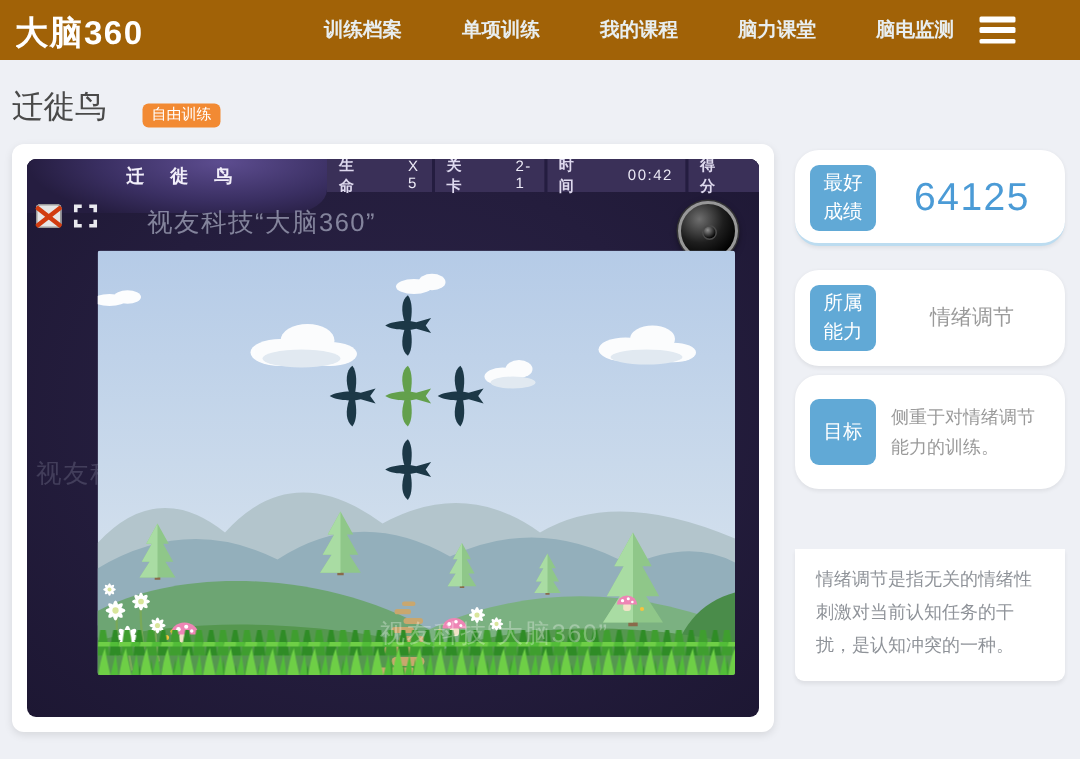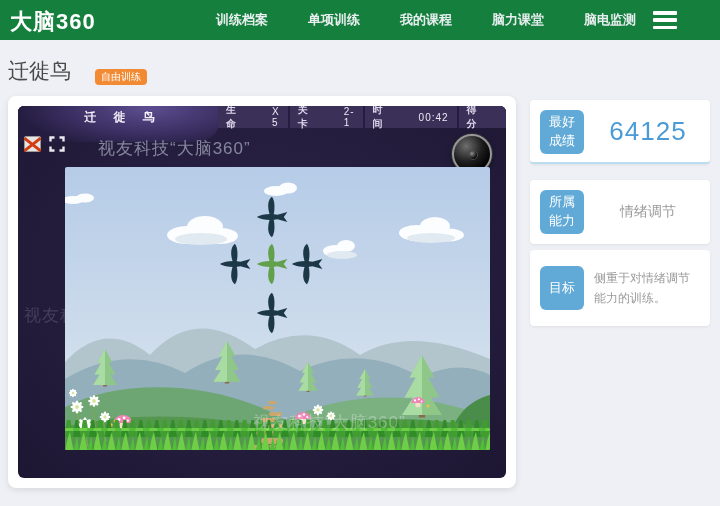--- a/index.html
+++ b/index.html
@@ -1,21 +1,21 @@
 <!DOCTYPE html>
 <html><head>
 <meta charset="utf-8">
 <style>
   * { margin:0; padding:0; box-sizing:border-box; }
   html,body { background:#eef0f5; }
   .stage { position:relative; width:720px; height:506px; background:#eef0f5;
            font-family:"Liberation Sans","DejaVu Sans",sans-serif; overflow:hidden; }
 
   
-  .topbar { position:absolute; left:0; top:0; width:720px; height:40px; background:#15803d; }
+  .topbar { position:absolute; left:0; top:0; width:720px; height:40px; background:#a16207; }
   .logo { position:absolute; left:10px; top:7px; color:#fff; font-size:22px; font-weight:bold;
           letter-spacing:1px; cursor:pointer; }
   .menu { position:absolute; left:216px; top:0; height:40px; display:flex; align-items:center; gap:40px; }
   .menu-item { color:#e8eef0; font-size:13px; font-weight:bold; cursor:pointer; white-space:nowrap; }
   .burger { position:absolute; left:653px; top:11px; width:24px; height:18px; cursor:pointer;
             display:flex; flex-direction:column; justify-content:space-between; }
   .burger span { display:block; height:3.5px; background:#fff; border-radius:1px; }
 
   
   .title-row { position:absolute; left:8px; top:57px; display:flex; align-items:center; gap:24px; }
@@ -59,21 +59,21 @@
              border:2px solid #989898; box-shadow:0 0 0 1px #333, 0 2px 5px rgba(0,0,0,.55); cursor:pointer; }
   .speaker::after { content:""; position:absolute; left:14px; top:14px; width:8px; height:8px;
              border-radius:50%; border:1px solid #4a4a4a;
              background:radial-gradient(circle at 35% 30%, #909090, #000 75%); }
 
   .scene { position:absolute; left:47px; top:61px; width:425px; height:283px; border-radius:2px;
            overflow:hidden; cursor:pointer; }
   .scene svg { display:block; }
 
   
-  .card { position:absolute; left:530px; width:180px; background:#fff; border-radius:4px;
+  .card { position:absolute; left:530px; width:180px; background:#fff; border-radius:16px;
           box-shadow:0 1px 3px rgba(0,0,0,.07); }
   .c1 { top:100px; height:64px; border-bottom:2px solid #bcdcf0; }
   .c2 { top:180px; height:64px; }
   .c3 { top:250px; height:76px; }
   .chip { position:absolute; left:10px; top:10px; width:44px; height:44px; background:#61a9d6;
           border-radius:6px; color:#fff; font-size:13px; display:flex; align-items:center; justify-content:center; }
   .chip span { display:block; width:2.2em; text-align:center; word-break:break-all; line-height:1.45; }
   .c3 .chip { top:16px; }
   .card-value { position:absolute; left:64px; right:8px; top:0; bottom:0; display:flex;
                 align-items:center; justify-content:center; text-align:center; }
@@ -306,14 +306,15 @@
     <div class="card-value v-gray">情绪调节</div>
   </div>
 
   <div class="card c3">
     <div class="chip">
       <span>目标</span>
     </div>
     <div class="card-value v-small">侧重于对情绪调节能力的训练。</div>
   </div>
 
+  <div class="c4-body">情绪调节是指无关的情绪性刺激对当前认知任务的干扰，是认知冲突的一种。</div>
 
 </div>
 
 </body></html>

